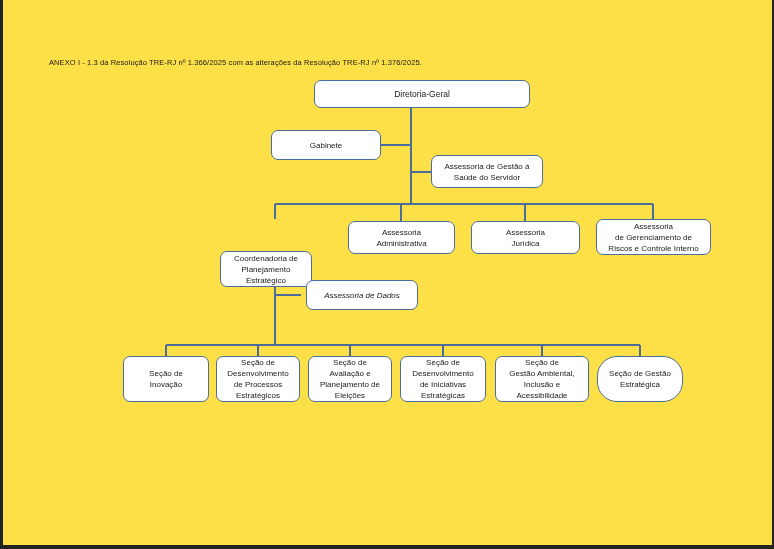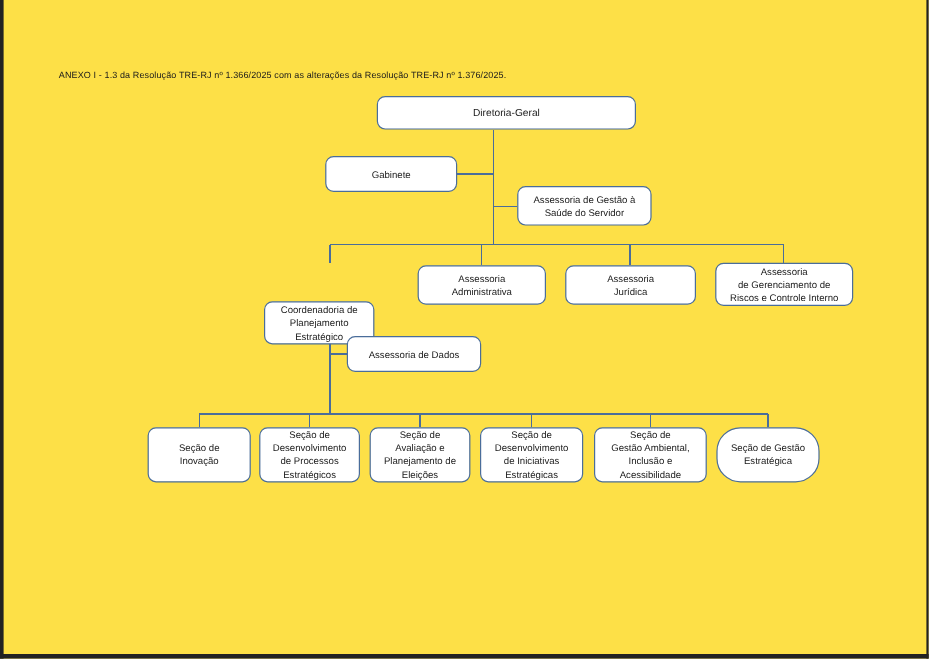--- a/index.html
+++ b/index.html
@@ -112,21 +112,21 @@
     <div class="node" style="left: 217px; top: 219px; width: 92px; height: 36px; margin-top: 32px;">Coordenadoria de
 Planejamento
 Estratégico</div>
     <div class="node" style="left: 345px; top: 221px; width: 107px; height: 33px;">Assessoria
 Administrativa</div>
     <div class="node" style="left: 468px; top: 221px; width: 109px; height: 33px;">Assessoria
 Jurídica</div>
     <div class="node" style="left: 593px; top: 219px; width: 115px; height: 36px;">Assessoria
 de Gerenciamento de
 Riscos e Controle Interno</div>
-    <div class="node" style="left: 286px; top: 280px; width: 112px; height: 30px;">Assessoria de Dados</div>
+    <div class="node" style="left: 303px; top: 280px; width: 112px; height: 30px; font-style: italic;">Assessoria de Dados</div>
     <div class="node" style="left: 120px; top: 356px; width: 86px; height: 46px;">Seção de
 Inovação</div>
     <div class="node" style="left: 213px; top: 356px; width: 84px; height: 46px;">Seção de
 Desenvolvimento
 de Processos
 Estratégicos</div>
     <div class="node" style="left: 305px; top: 356px; width: 84px; height: 46px;">Seção de
 Avaliação e
 Planejamento de
 Eleições</div>

